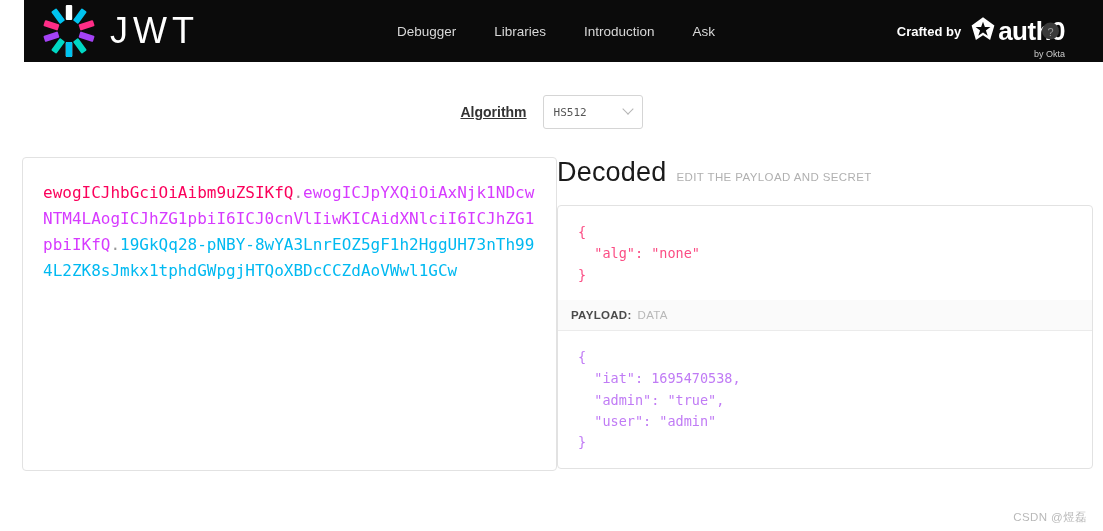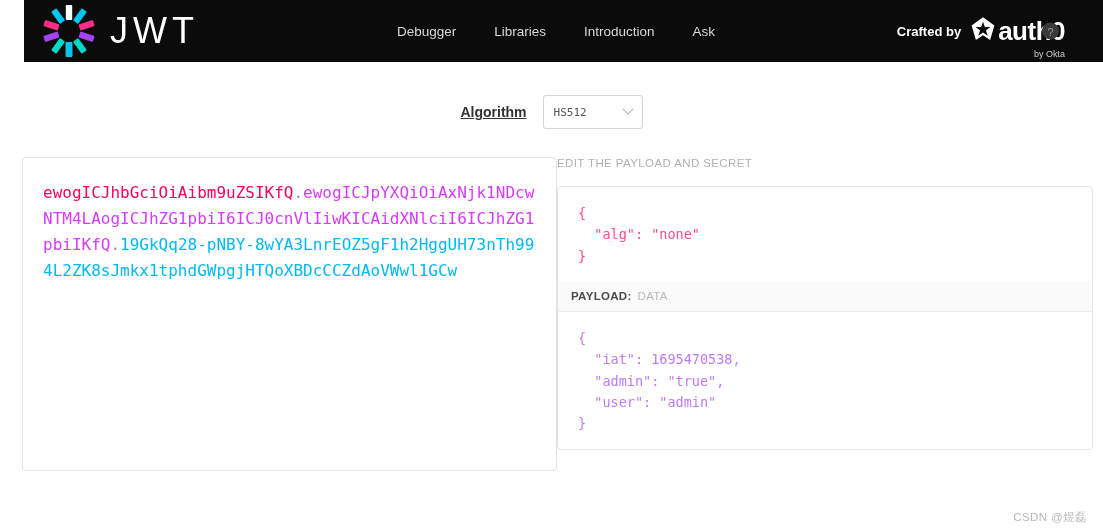--- a/index.html
+++ b/index.html
@@ -331,20 +331,21 @@
 
   <div class="col-left">
 
     <div class="panel token-box">
       <div class="token-text"><span class="seg-header">ewogICJhbGciOiAibm9uZSIKfQ</span><span class="seg-dot">.</span><span class="seg-payload">ewogICJpYXQiOiAxNjk1NDcwNTM4LAogICJhZG1pbiI6ICJ0cnVlIiwKICAidXNlciI6ICJhZG1pbiIKfQ</span><span class="seg-dot">.</span><span class="seg-signature">19GkQq28-pNBY-8wYA3LnrEOZ5gF1h2HggUH73nTh994L2ZK8sJmkx1tphdGWpgjHTQoXBDcCCZdAoVWwl1GCw</span></div>
     </div>
   </div>
 
   <div class="col-right">
     <div class="section-head">
+      <span class="section-title">Decoded</span>
       <span class="section-sub">EDIT THE PAYLOAD AND SECRET</span>
     </div>
 
     <div class="panel decoded-panel">
 
       <div class="code-area code-header">{
   "alg": "none"
 }</div>
 
       <div class="sub-head">

